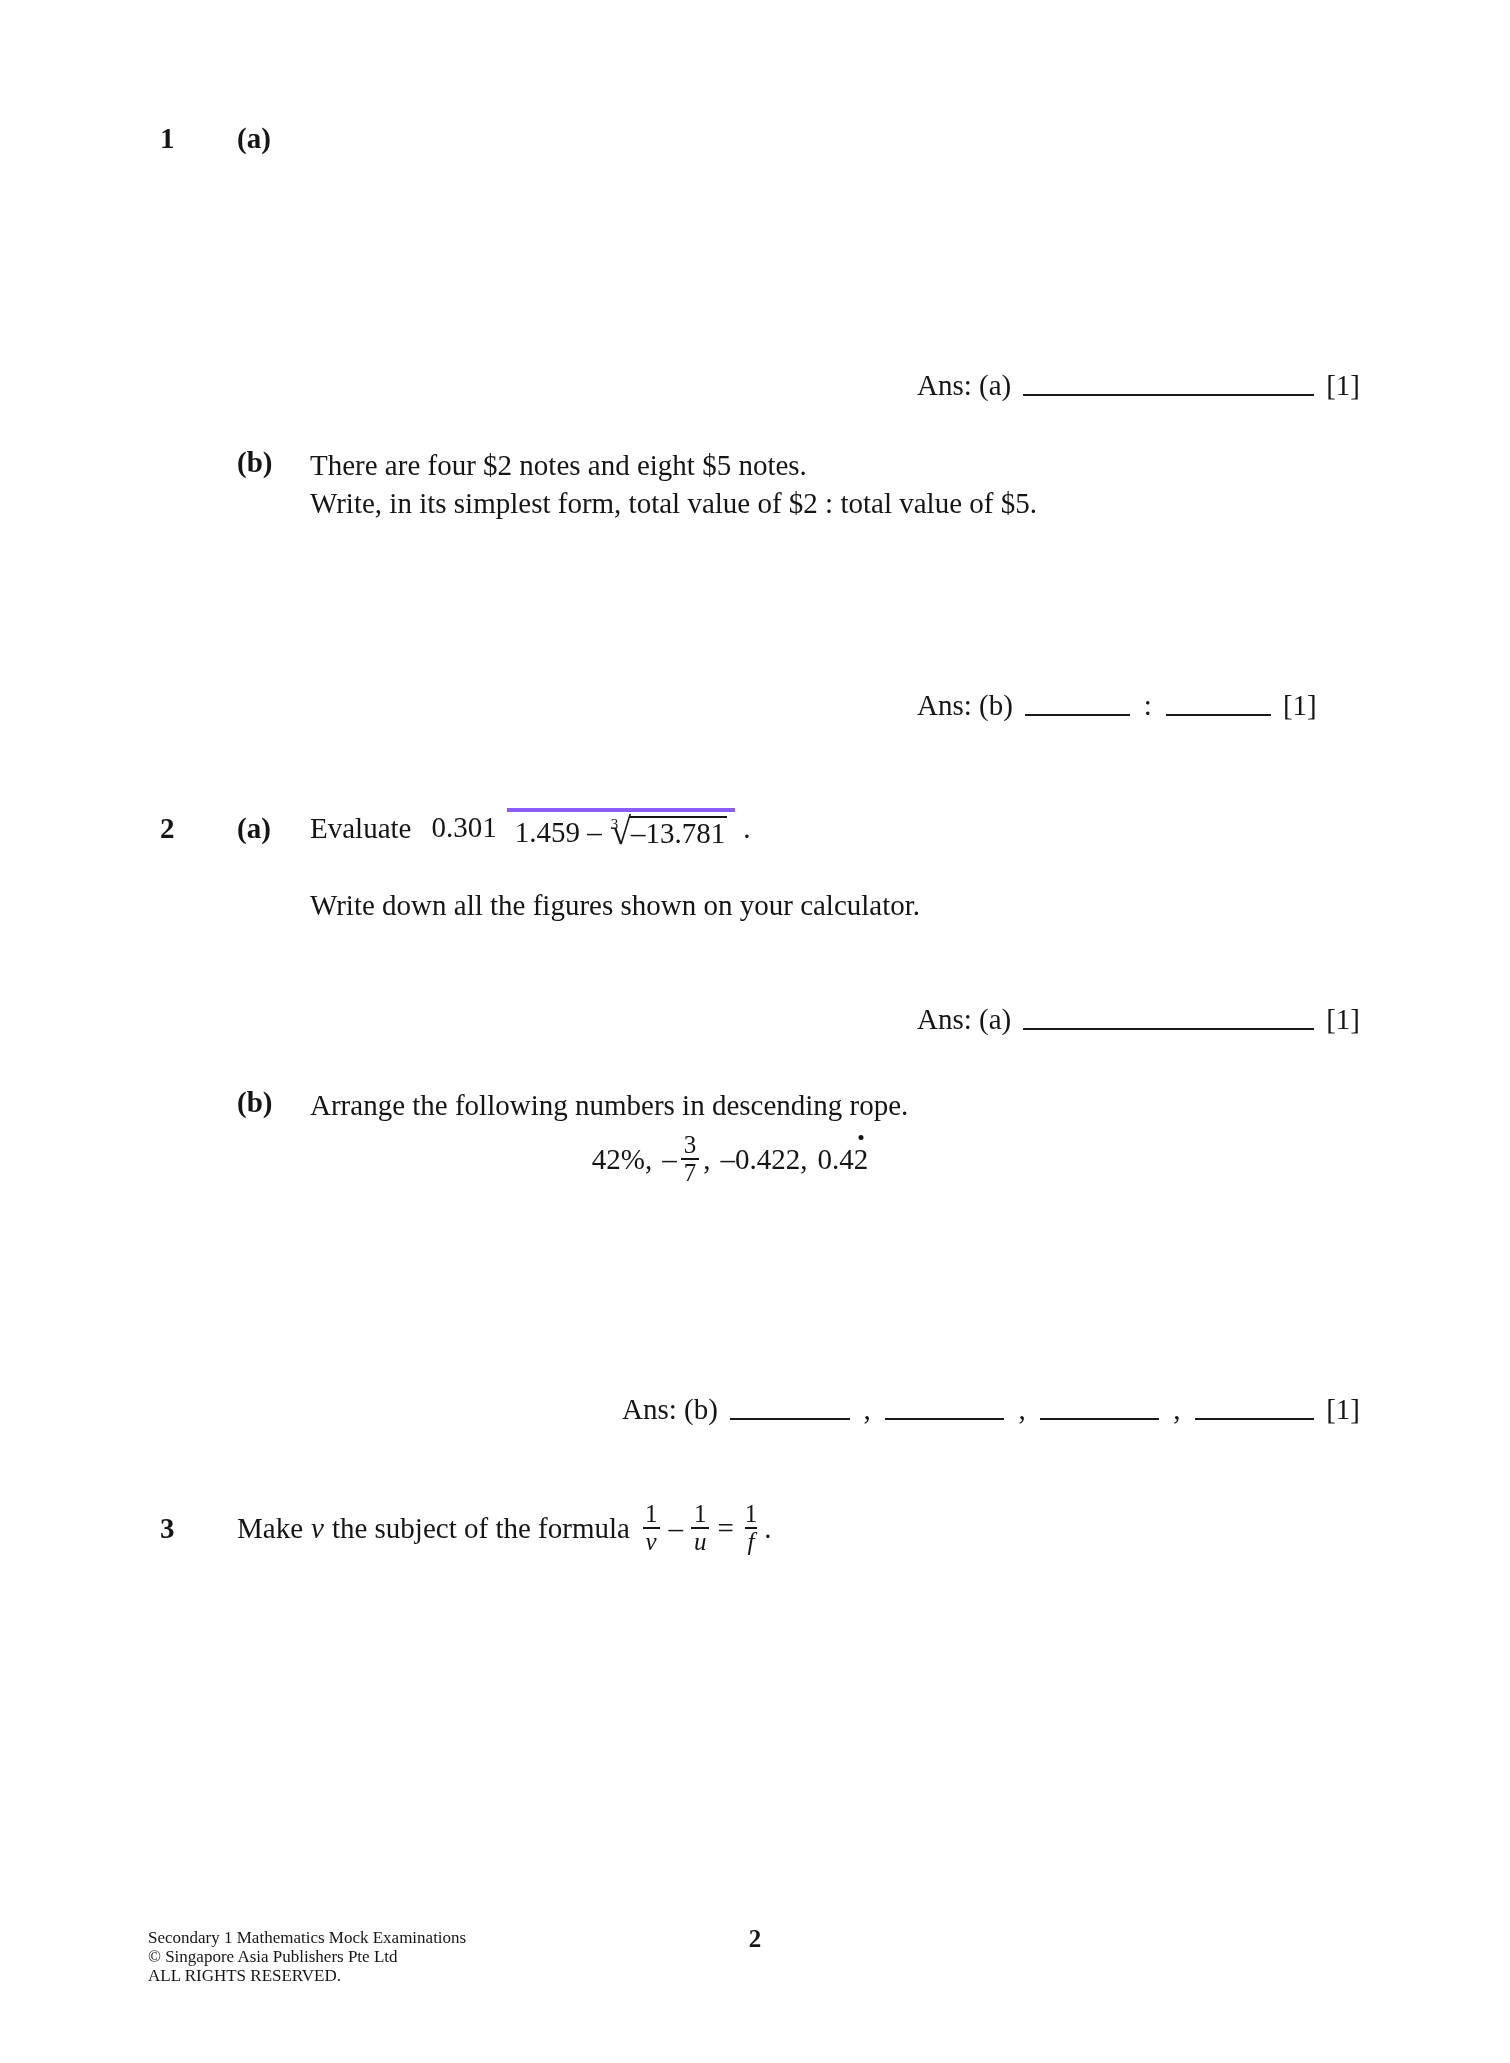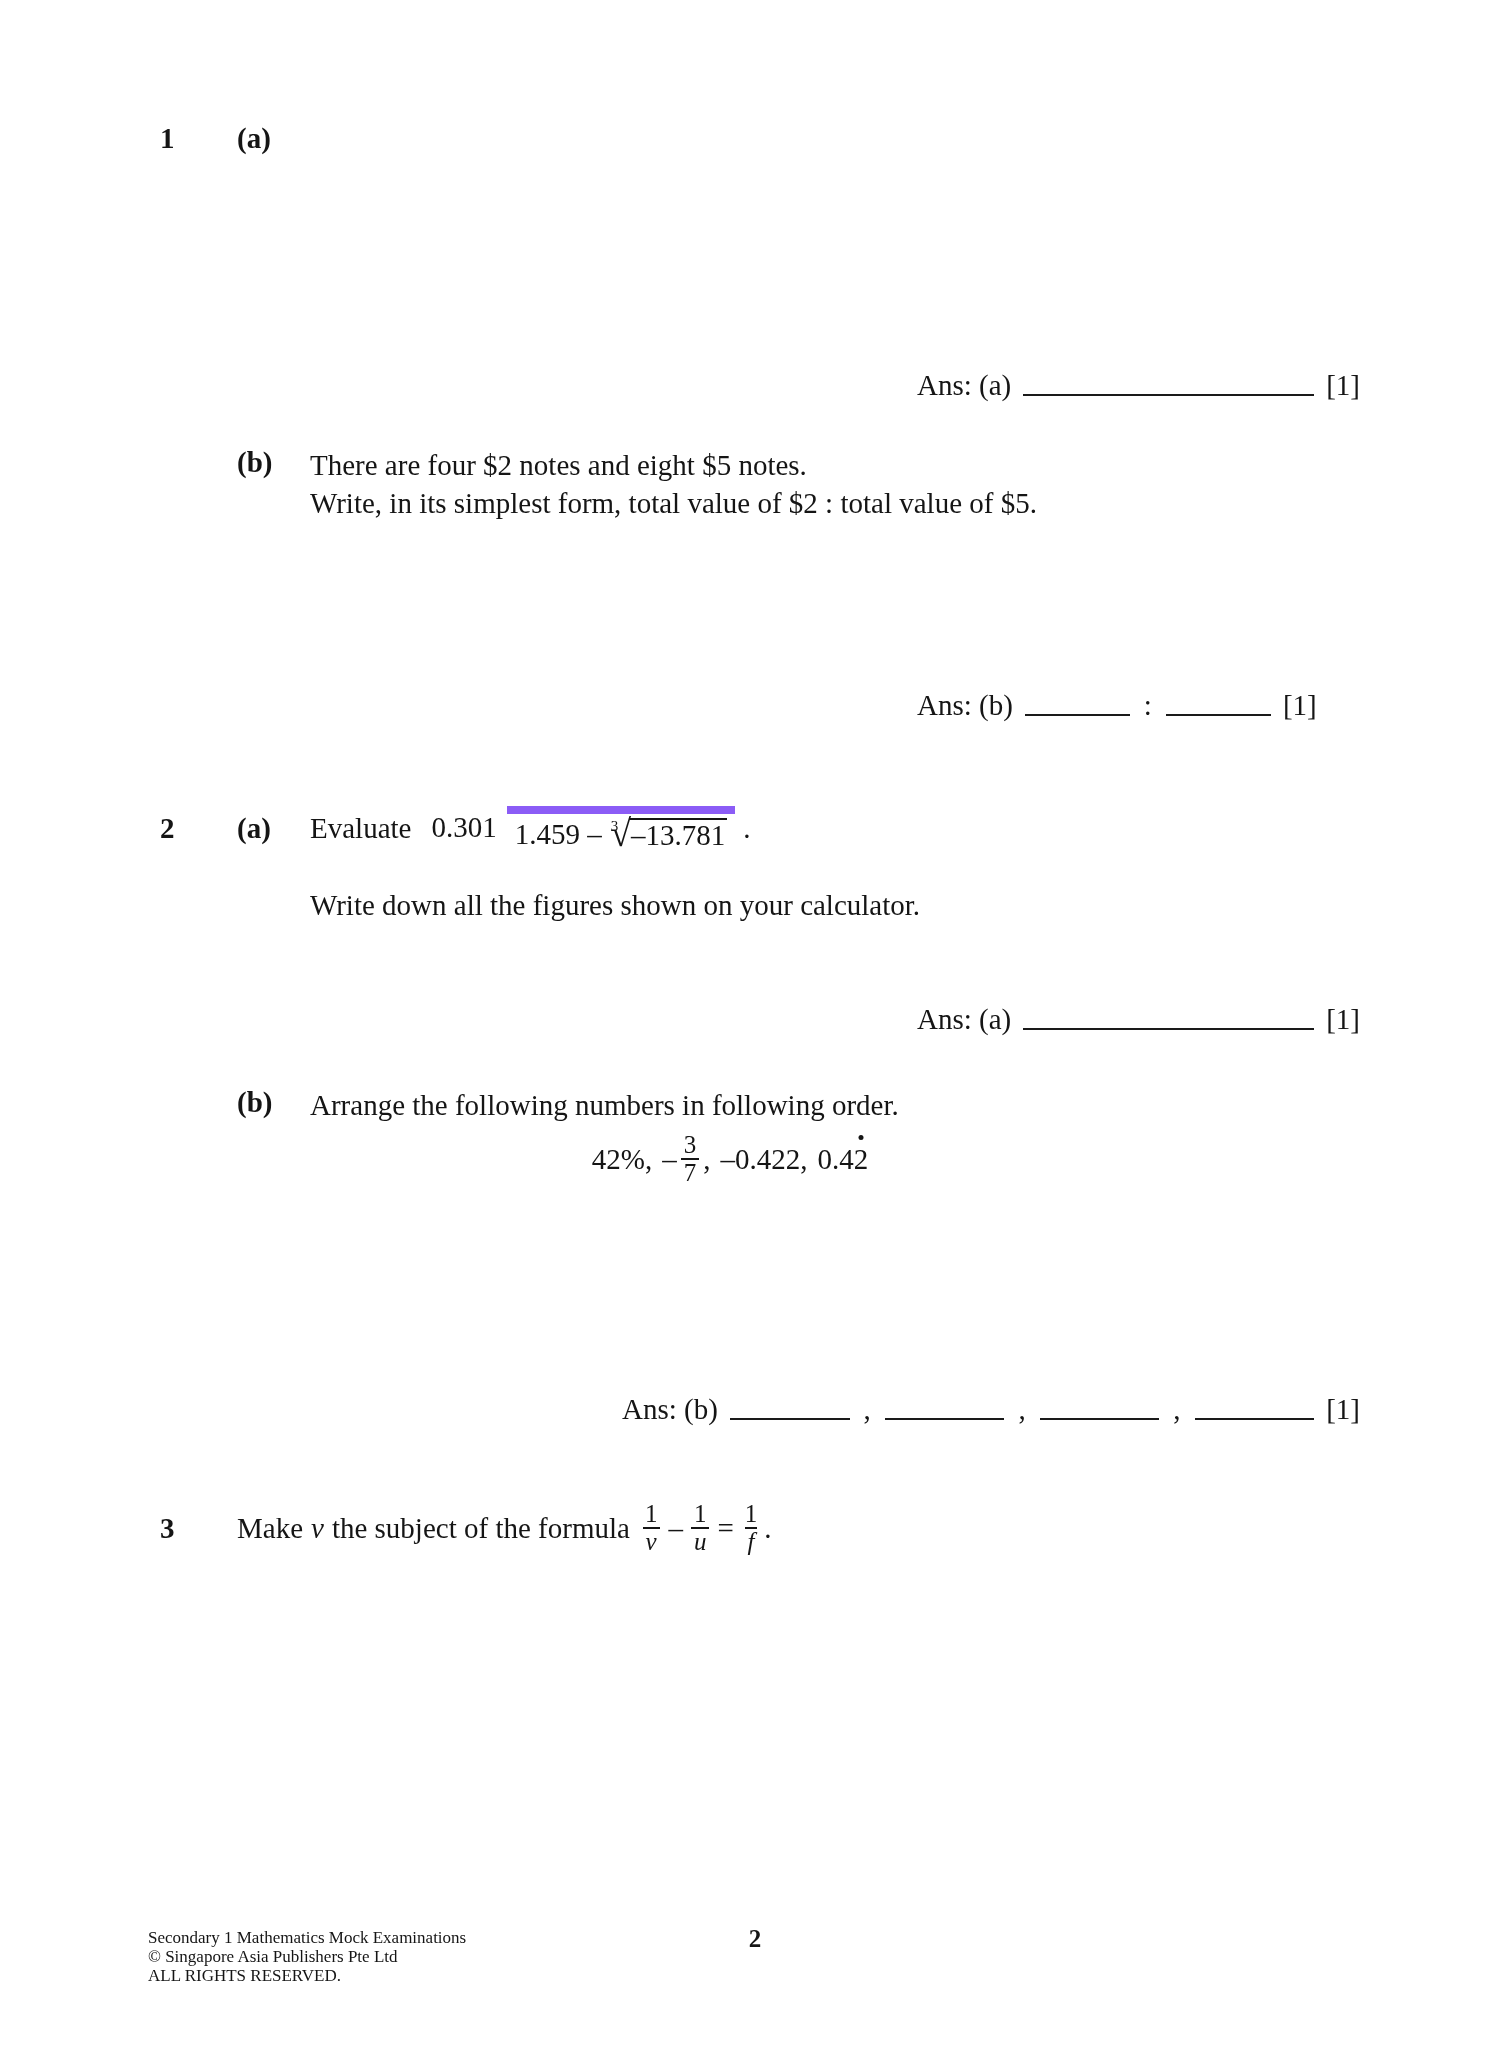--- a/index.html
+++ b/index.html
@@ -43,21 +43,21 @@
     position:absolute;
     display:flex;
     align-items:center;
   }
   .colspace1 { width:77px; flex:0 0 auto; }   
   .colspace2 { width:73px; flex:0 0 auto; }   
 
   
   .bigfrac { display:inline-flex; align-items:center; margin:0 8px 0 10px; }
   .bigfrac .fnum { padding:0 10px 3px 10px; line-height:32px; }
-  .bigfrac .fden { border-top:8px solid #8b5cf6; padding:4px 8px 0 8px; display:inline-flex; align-items:center; line-height:32px; }
+  .bigfrac .fden { border-top:4px solid #8b5cf6; padding:4px 8px 0 8px; display:inline-flex; align-items:center; line-height:32px; }
 
   
   .croot { display:inline-flex; align-items:flex-start; margin-left:9px; }
   .ridx  { font-size:15px; line-height:1; margin-right:-8px; margin-top:1px; position:relative; z-index:2; }
   .rsign { font-size:38px; line-height:30px; }
   .rbar  { border-top:2px solid #151515; padding:0 2px; margin-left:-2px; line-height:30px; }
 
   
   .sfrac { display:inline-flex; flex-direction:column; align-items:center; font-size:25px; line-height:26px; margin:0 4px; }
   .sfrac .snum { padding:0 3px; }
@@ -157,21 +157,21 @@
 
   <div class="ansrow" style="top:1000px; left:917px; width:443px">
     <span class="anslabel">Ans: (a)</span>
     <span class="blank"></span>
     <span class="marks">[1]</span>
   </div>
 
   <div class="abs" style="top:1086px">
     <span class="qletter" style="left:237px">(b)</span>
     <div class="qtext" style="left:310px">
-      <div>Arrange the following numbers in following order.</div>
+      <div>Arrange the following numbers in descending rope.</div>
     </div>
   </div>
 
   <div class="row-flex" style="top:1126px; left:310px; width:840px; height:66px; justify-content:center">
     <span class="mr10">42%,</span>
     <span>–</span>
     <span class="sfrac">
       <span class="snum">3</span>
       <span class="sden">7</span>
     </span>

